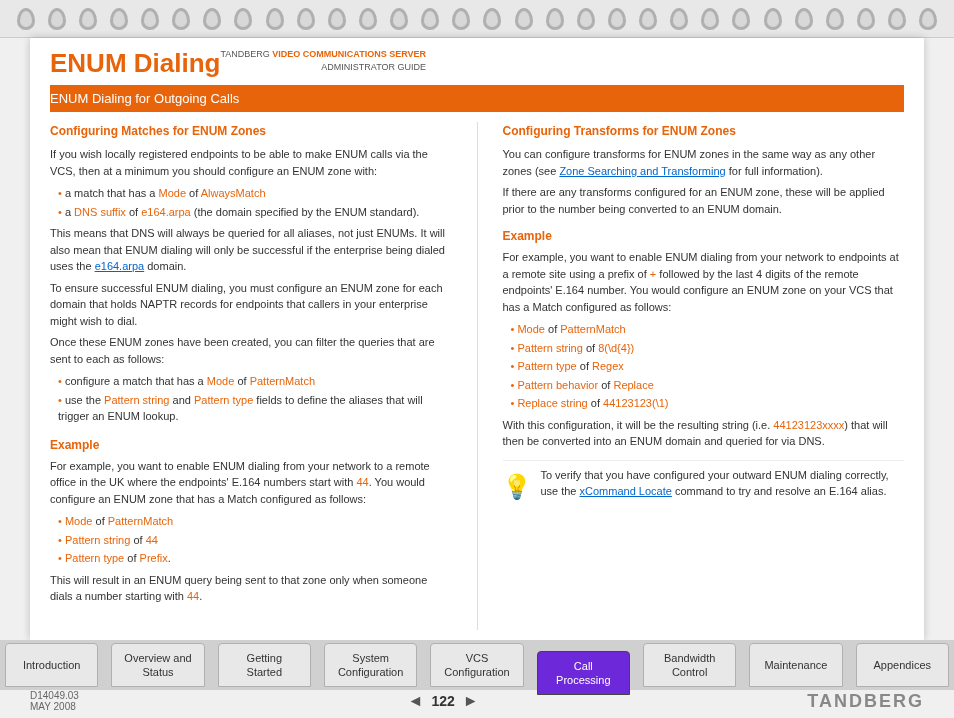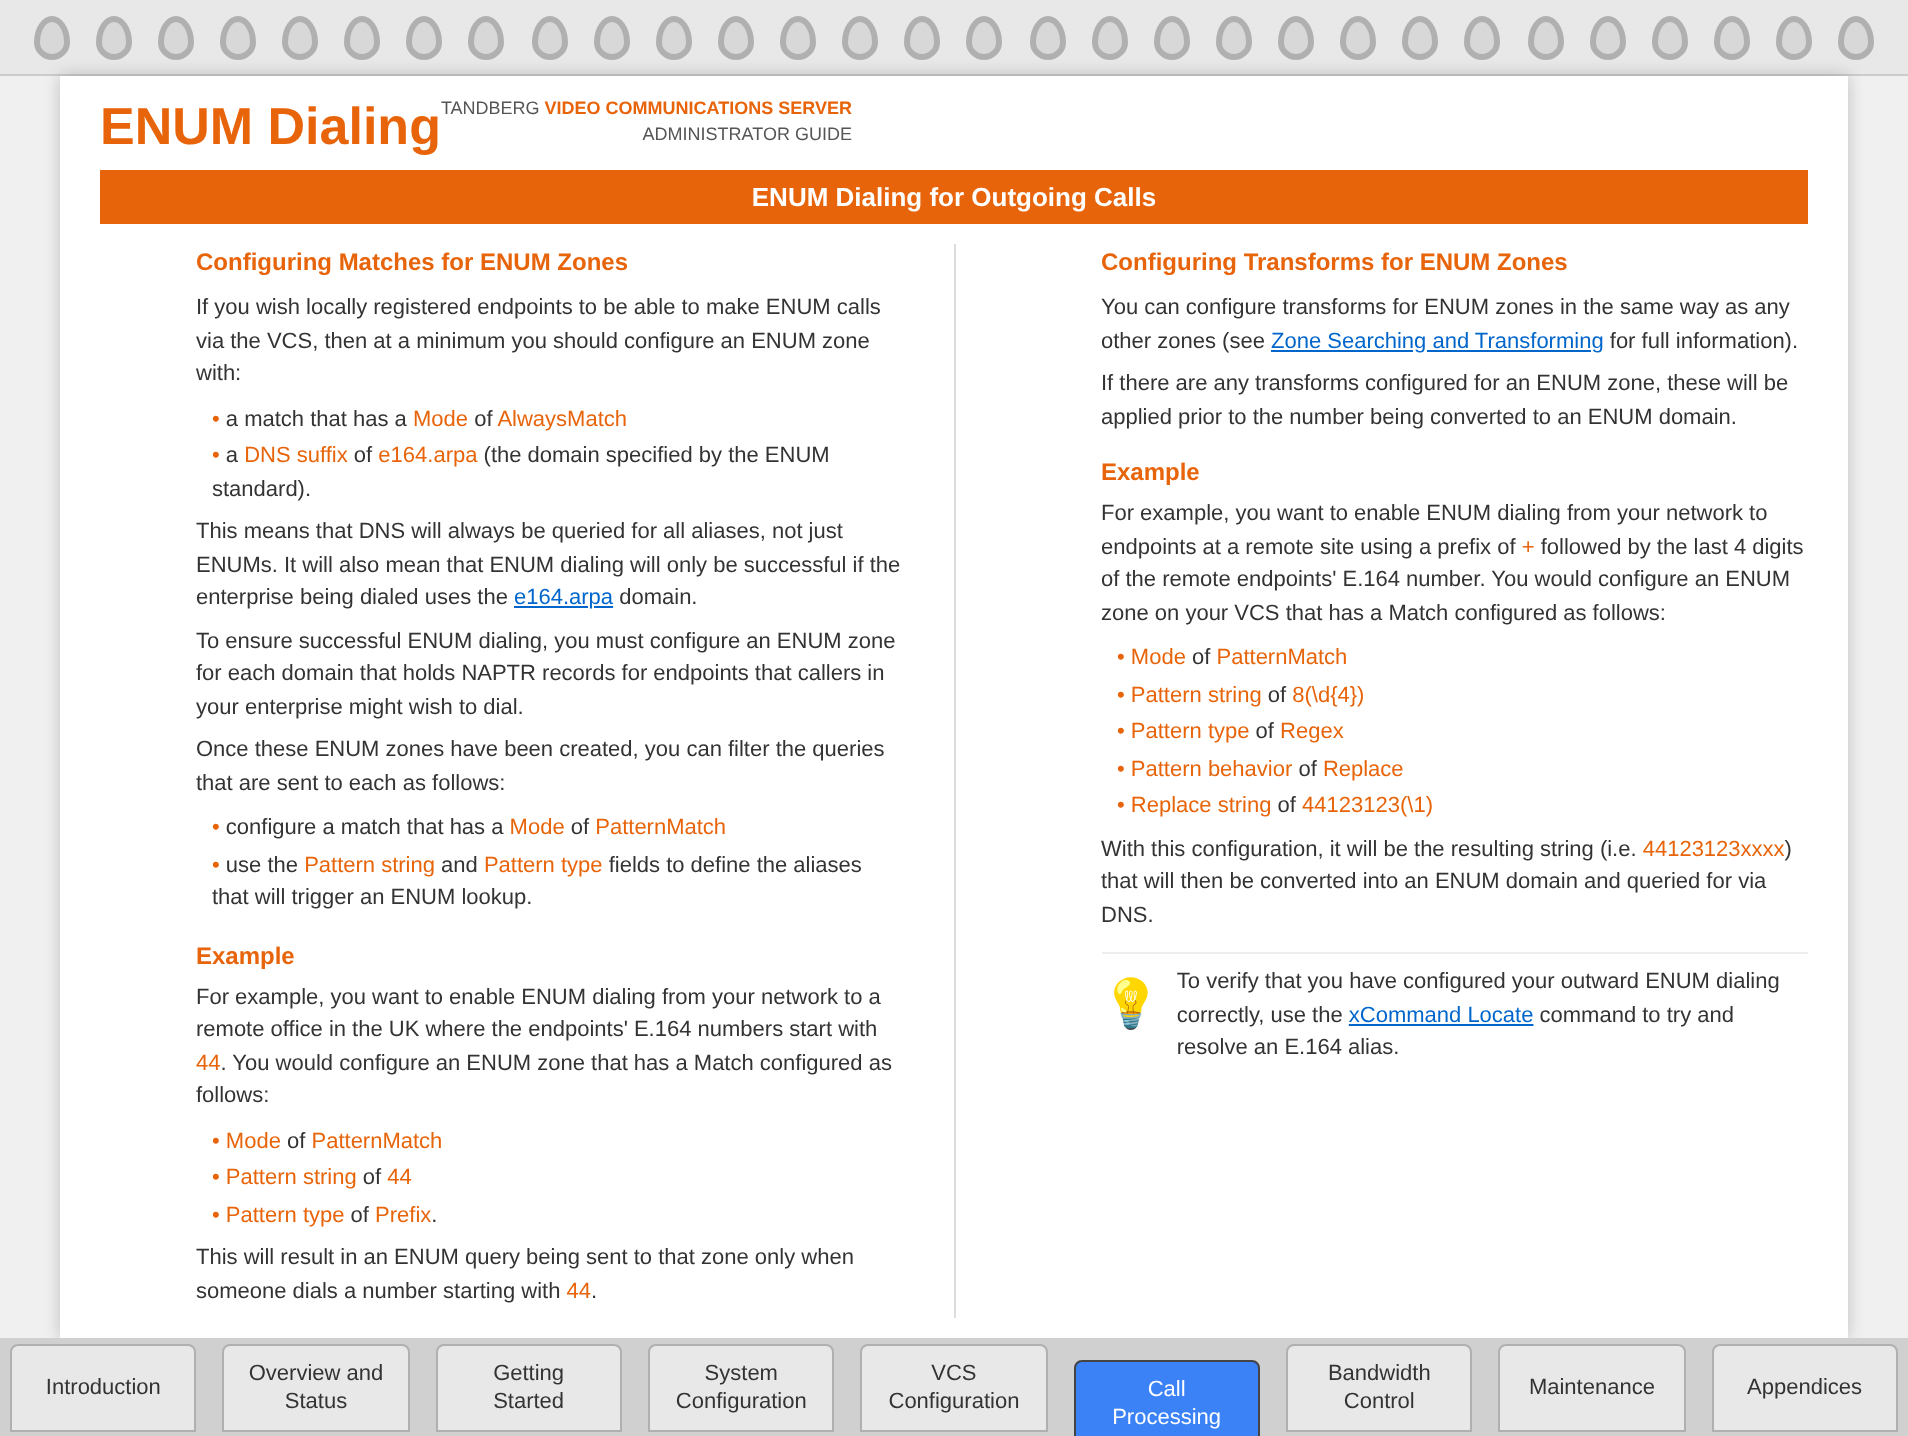--- a/index.html
+++ b/index.html
@@ -69,41 +69,40 @@
     }
     .doc-subtitle .highlight {
       color: #e8640a;
       font-weight: bold;
     }
 
     
     .orange-banner {
       background: #e8640a;
       color: white;
-      text-align: center;
+      text-align: left;
       padding: 6px 0;
       font-size: 13px;
-      font-weight: bold;
+      font-weight: normal;
       margin: 0 20px;
     }
 
     
     .content-columns {
       display: flex;
       flex: 1;
       padding: 10px 20px;
       gap: 20px;
     }
 
     .col-left, .col-right {
       flex: 1;
       font-size: 11px;
       color: #333;
       line-height: 1.5;
-      margin-left: 48px;
     }
 
     .col-divider {
       width: 1px;
       background: #ddd;
       margin: 0 5px;
     }
 
     .section-heading {
       color: #e8640a;
@@ -186,21 +185,21 @@
       height: 44px;
       display: flex;
       align-items: center;
       justify-content: center;
       line-height: 1.3;
       color: #333;
       flex: 1;
     }
 
     .tab.active {
-      background: #3b82f6;
+      background: #6d28d9;
       color: white;
       border-color: #444;
       margin-top: 16px;
     }
 
     
     .doc-footer {
       display: flex;
       justify-content: space-between;
       align-items: center;

